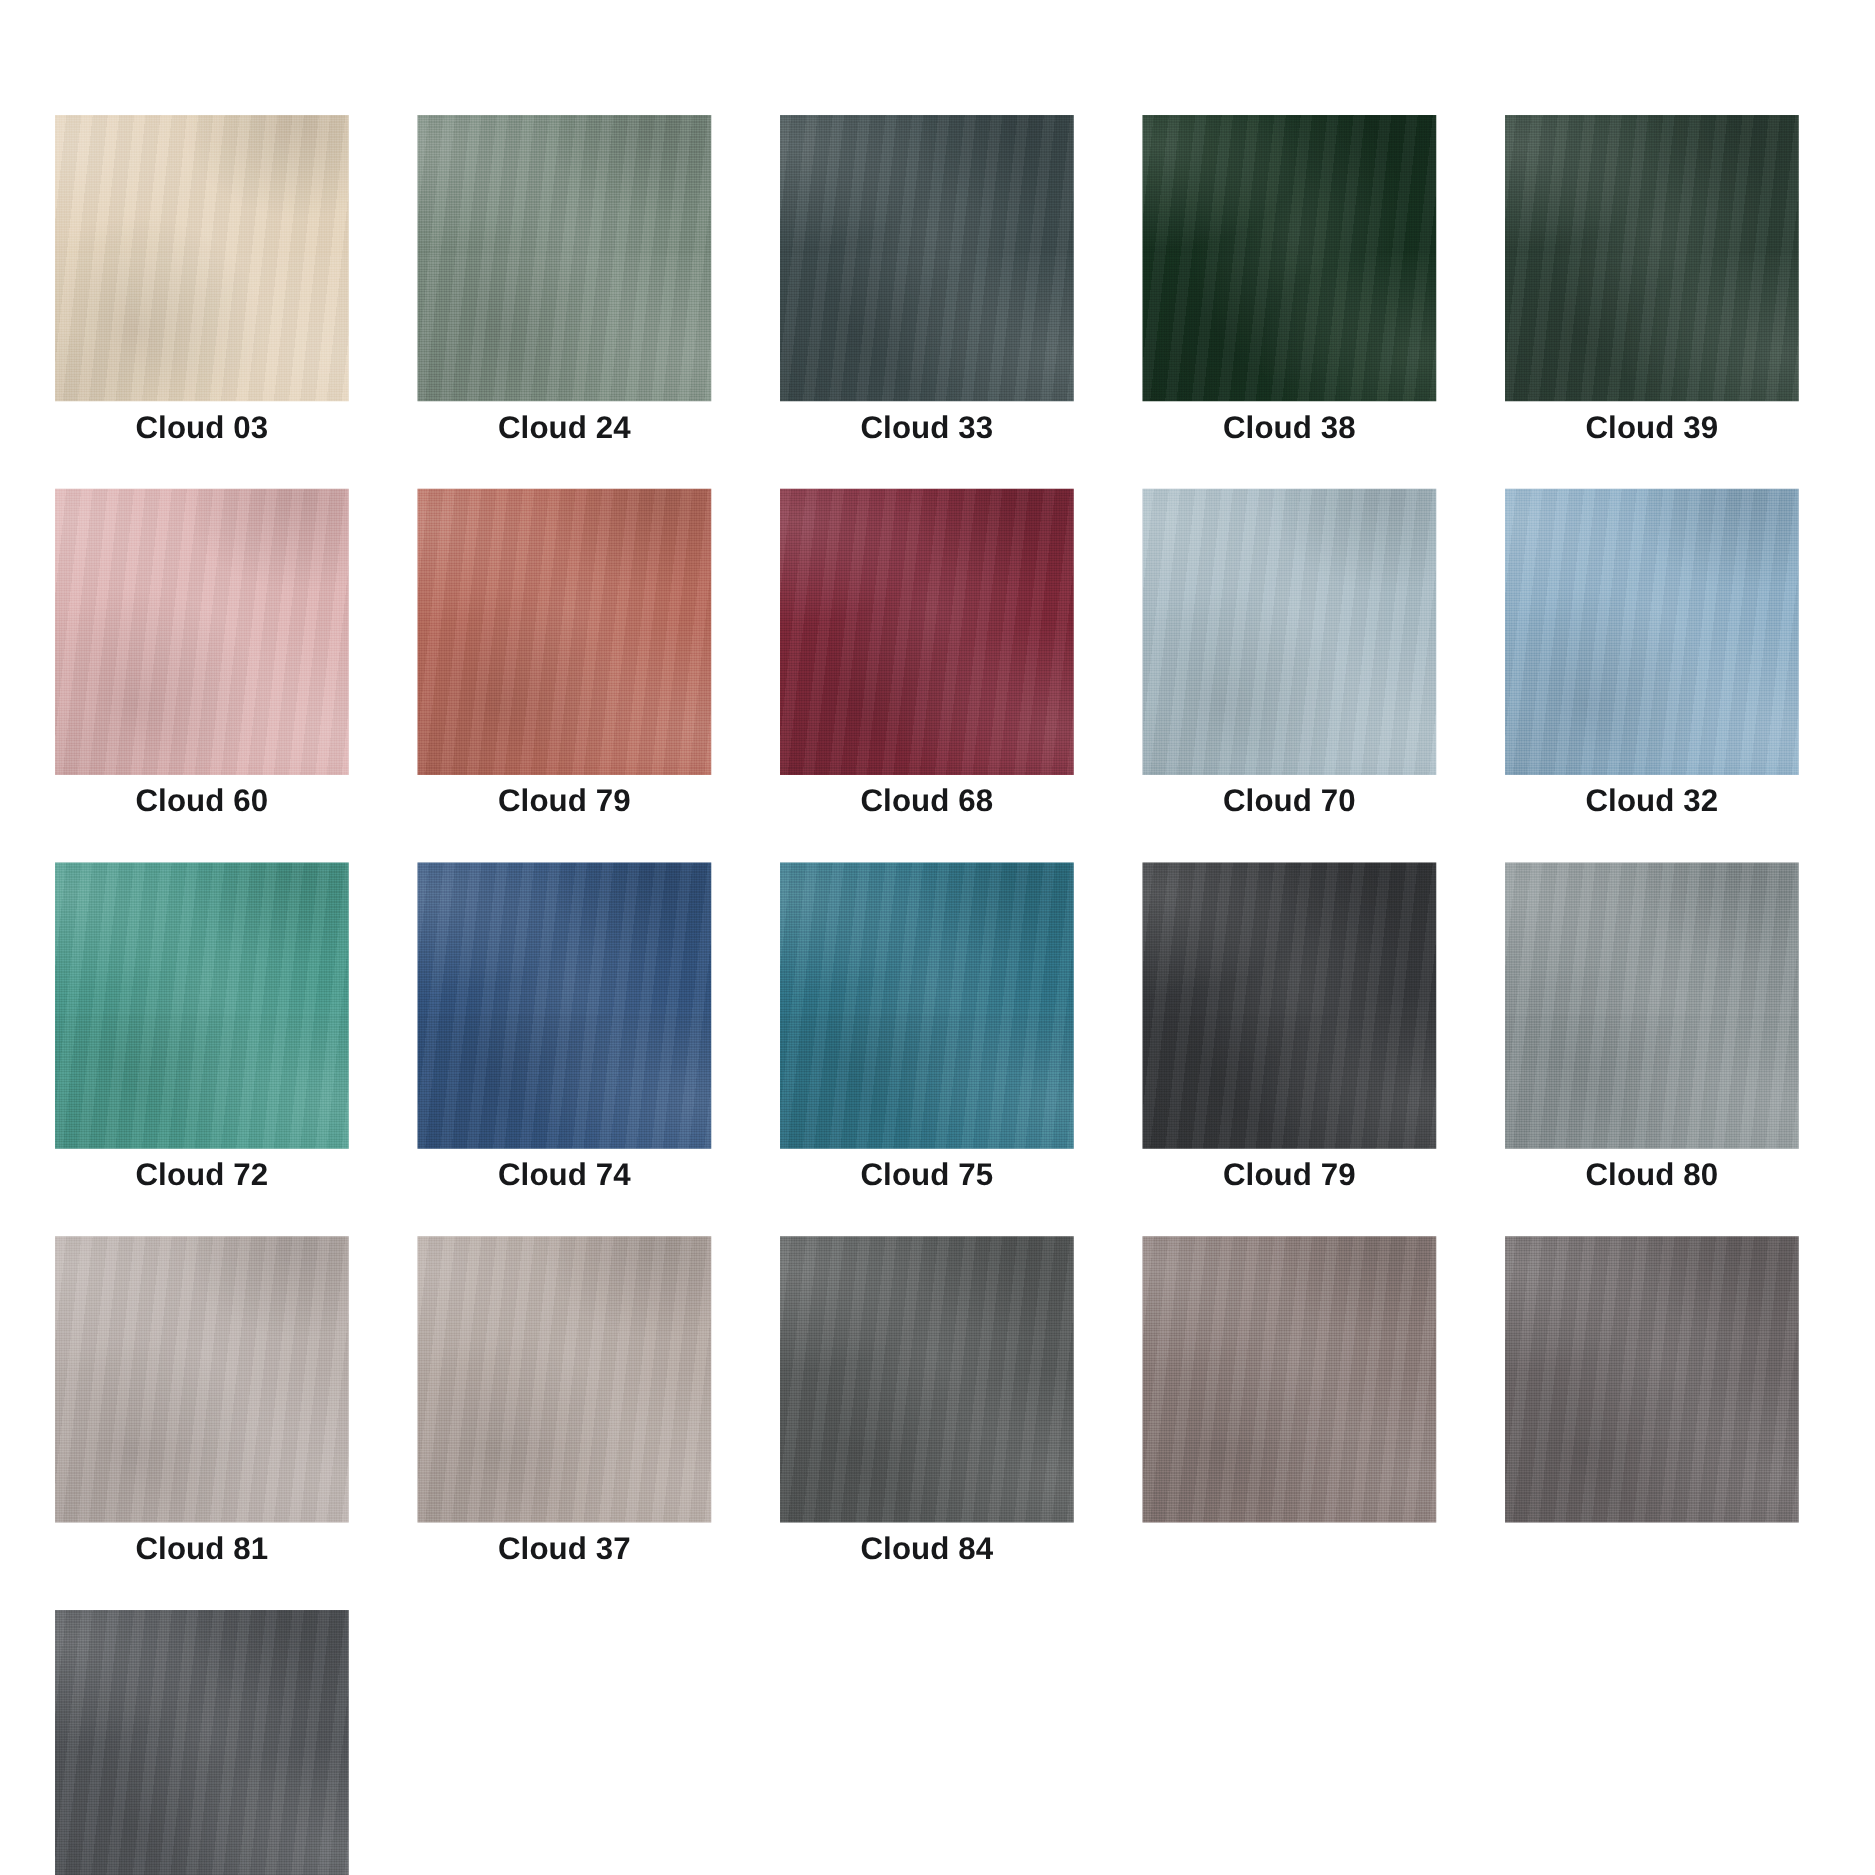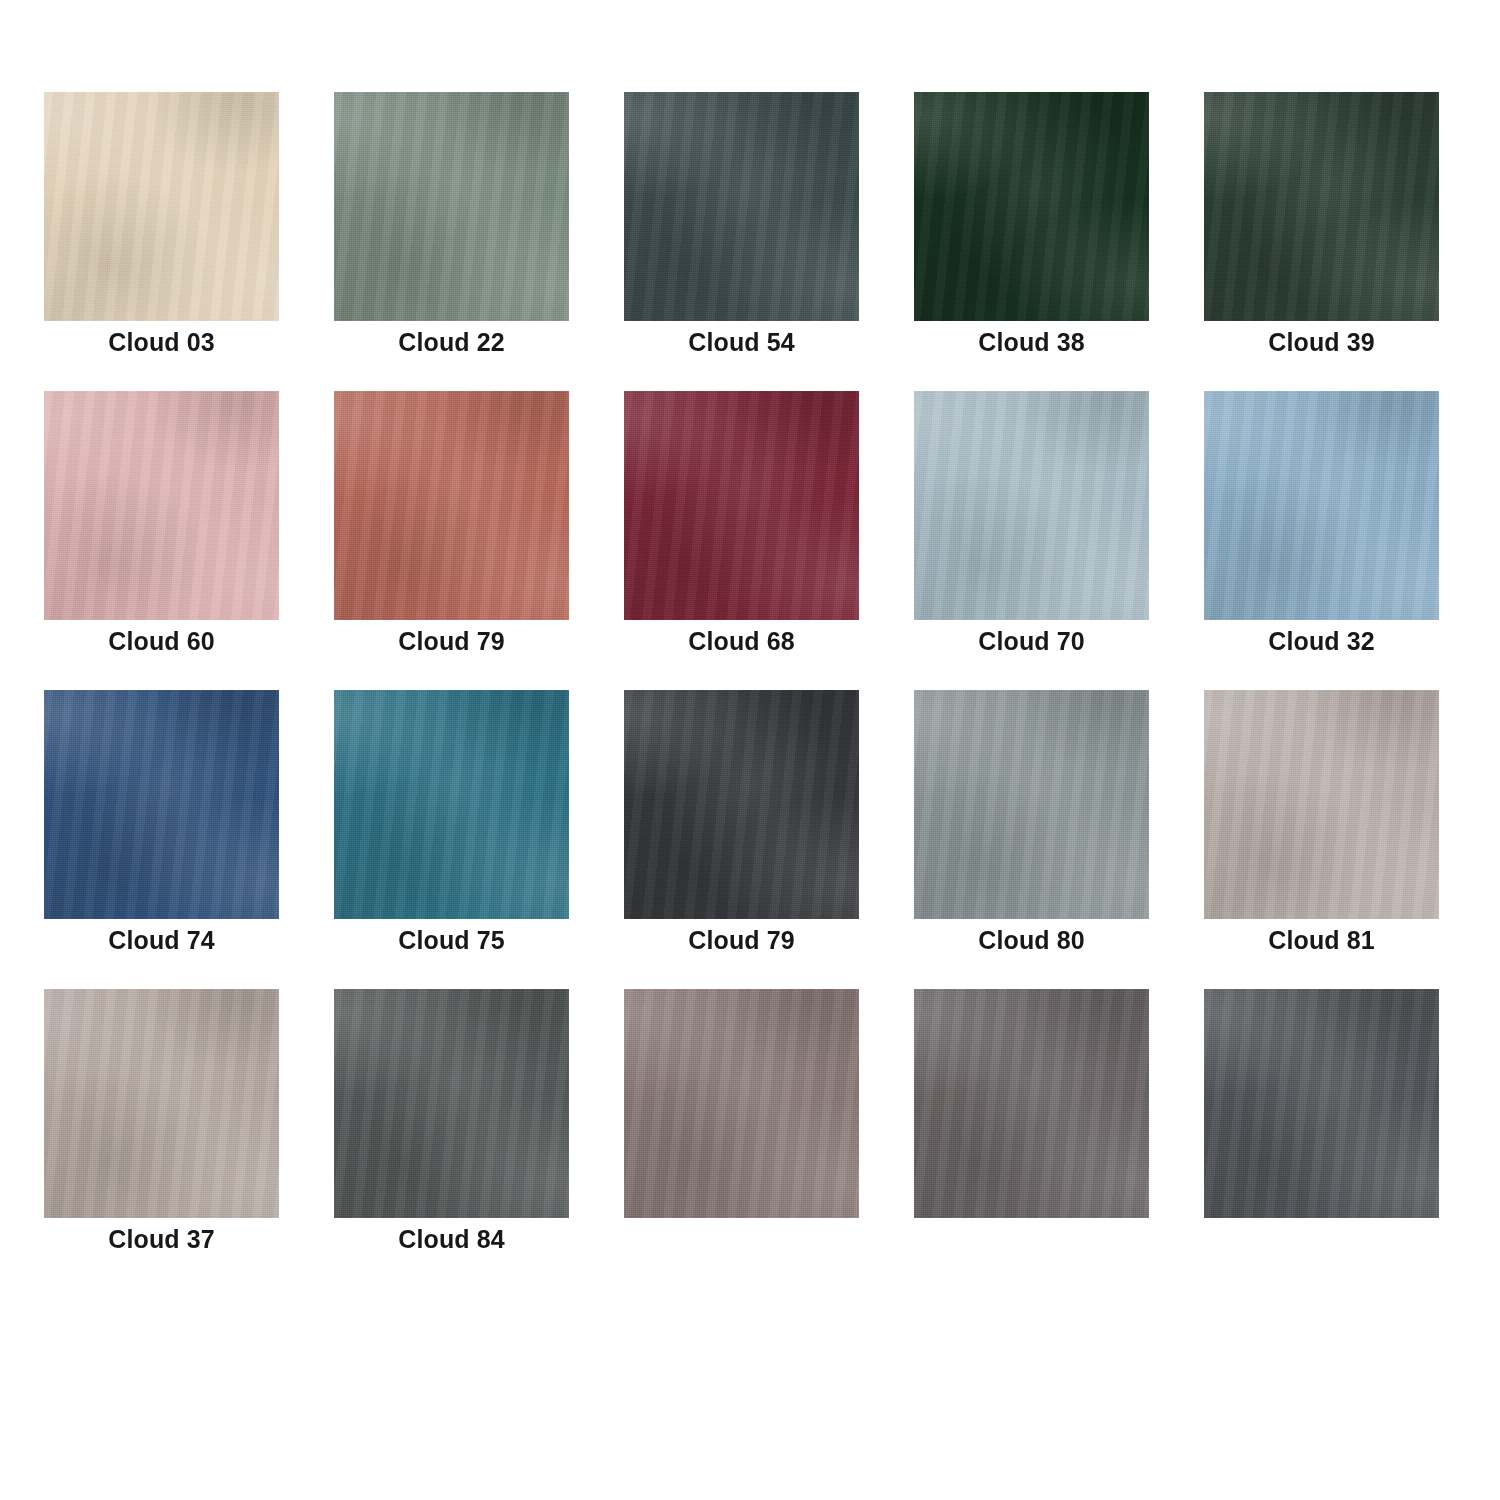--- a/index.html
+++ b/index.html
@@ -98,29 +98,29 @@
         <span class="tex-weave"></span>
       </div>
       <div class="swatch-label">Cloud 03</div>
     </div>
     <div class="swatch-cell">
       <div class="swatch-chip" style="background-color: rgb(123, 140, 128);">
         <span class="tex-cloud"></span>
         <span class="tex-streak"></span>
         <span class="tex-weave"></span>
       </div>
-      <div class="swatch-label">Cloud 22</div>
+      <div class="swatch-label">Cloud 24</div>
     </div>
     <div class="swatch-cell">
       <div class="swatch-chip" style="background-color: rgb(61, 75, 77);">
         <span class="tex-cloud"></span>
         <span class="tex-streak"></span>
         <span class="tex-weave"></span>
       </div>
-      <div class="swatch-label">Cloud 54</div>
+      <div class="swatch-label">Cloud 33</div>
     </div>
     <div class="swatch-cell">
       <div class="swatch-chip" style="background-color: rgb(22, 48, 31);">
         <span class="tex-cloud"></span>
         <span class="tex-streak"></span>
         <span class="tex-weave"></span>
       </div>
       <div class="swatch-label">Cloud 38</div>
     </div>
     <div class="swatch-cell">
@@ -165,20 +165,28 @@
     </div>
     <div class="swatch-cell">
       <div class="swatch-chip" style="background-color: rgb(142, 176, 200);">
         <span class="tex-cloud"></span>
         <span class="tex-streak"></span>
         <span class="tex-weave"></span>
       </div>
       <div class="swatch-label">Cloud 32</div>
     </div>
     <div class="swatch-cell">
+      <div class="swatch-chip" style="background-color: rgb(75, 154, 140);">
+        <span class="tex-cloud"></span>
+        <span class="tex-streak"></span>
+        <span class="tex-weave"></span>
+      </div>
+      <div class="swatch-label">Cloud 72</div>
+    </div>
+    <div class="swatch-cell">
       <div class="swatch-chip" style="background-color: rgb(51, 83, 125);">
         <span class="tex-cloud"></span>
         <span class="tex-streak"></span>
         <span class="tex-weave"></span>
       </div>
       <div class="swatch-label">Cloud 74</div>
     </div>
     <div class="swatch-cell">
       <div class="swatch-chip" style="background-color: rgb(47, 114, 133);">
         <span class="tex-cloud"></span>

